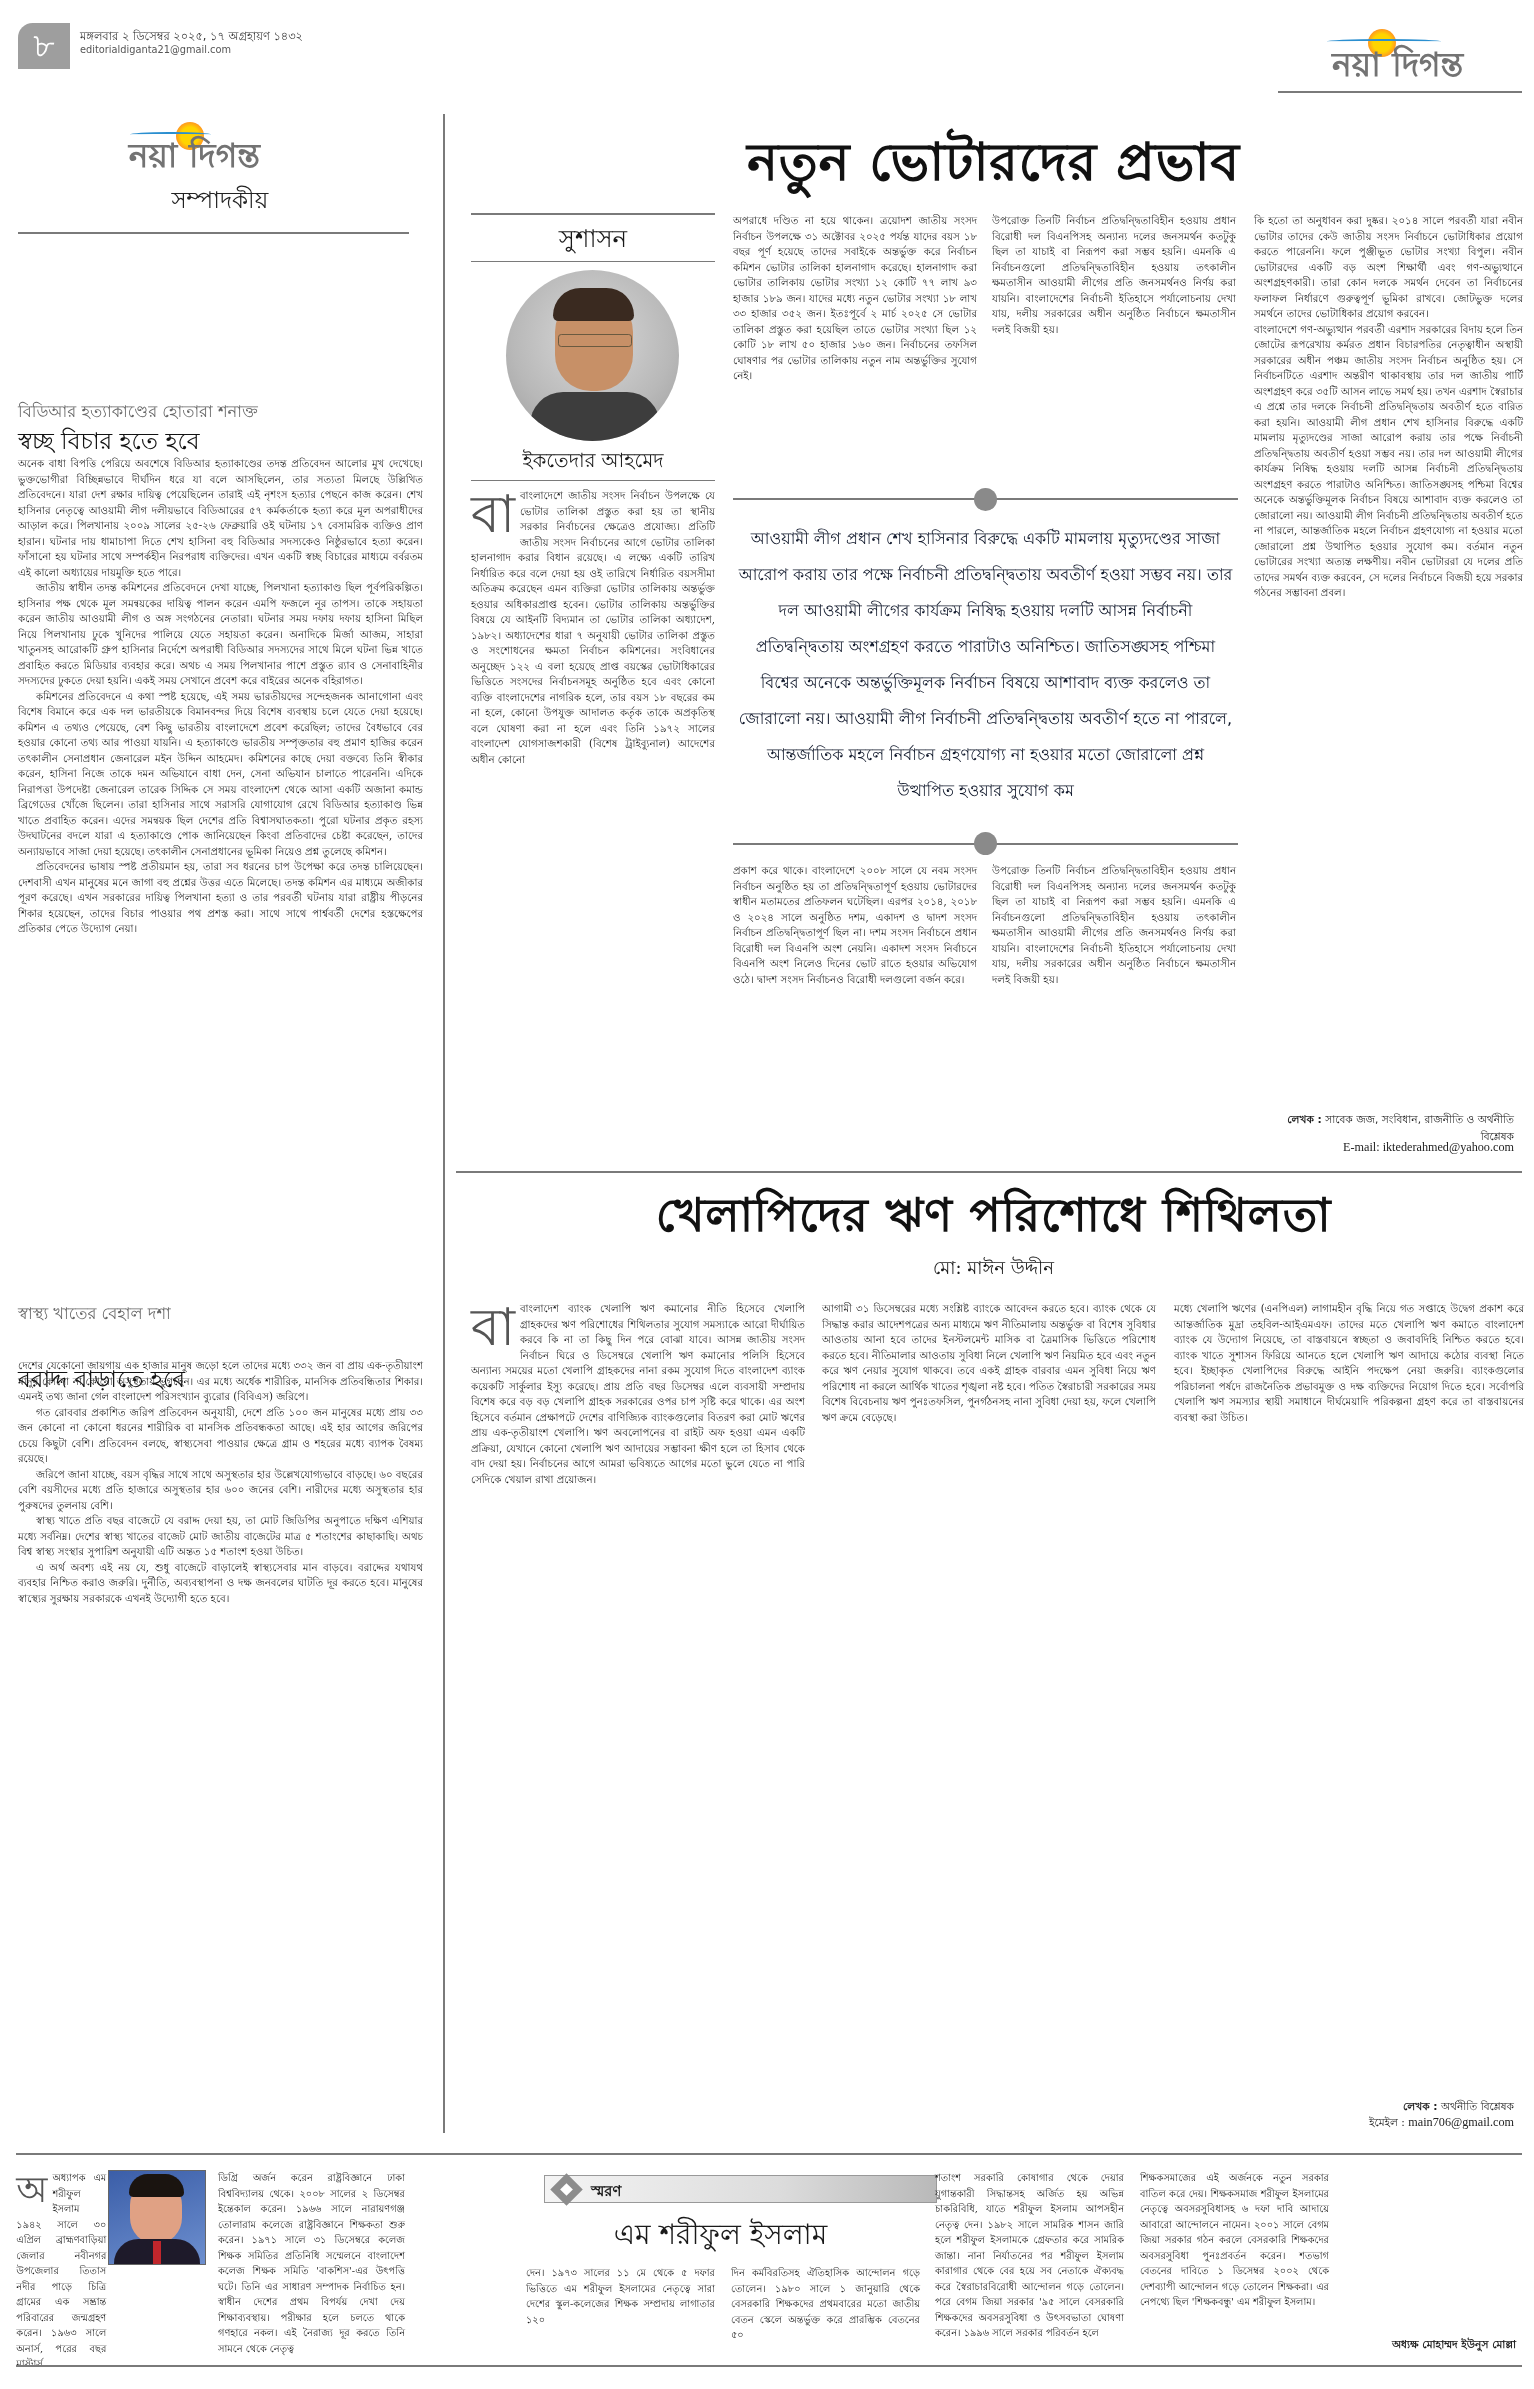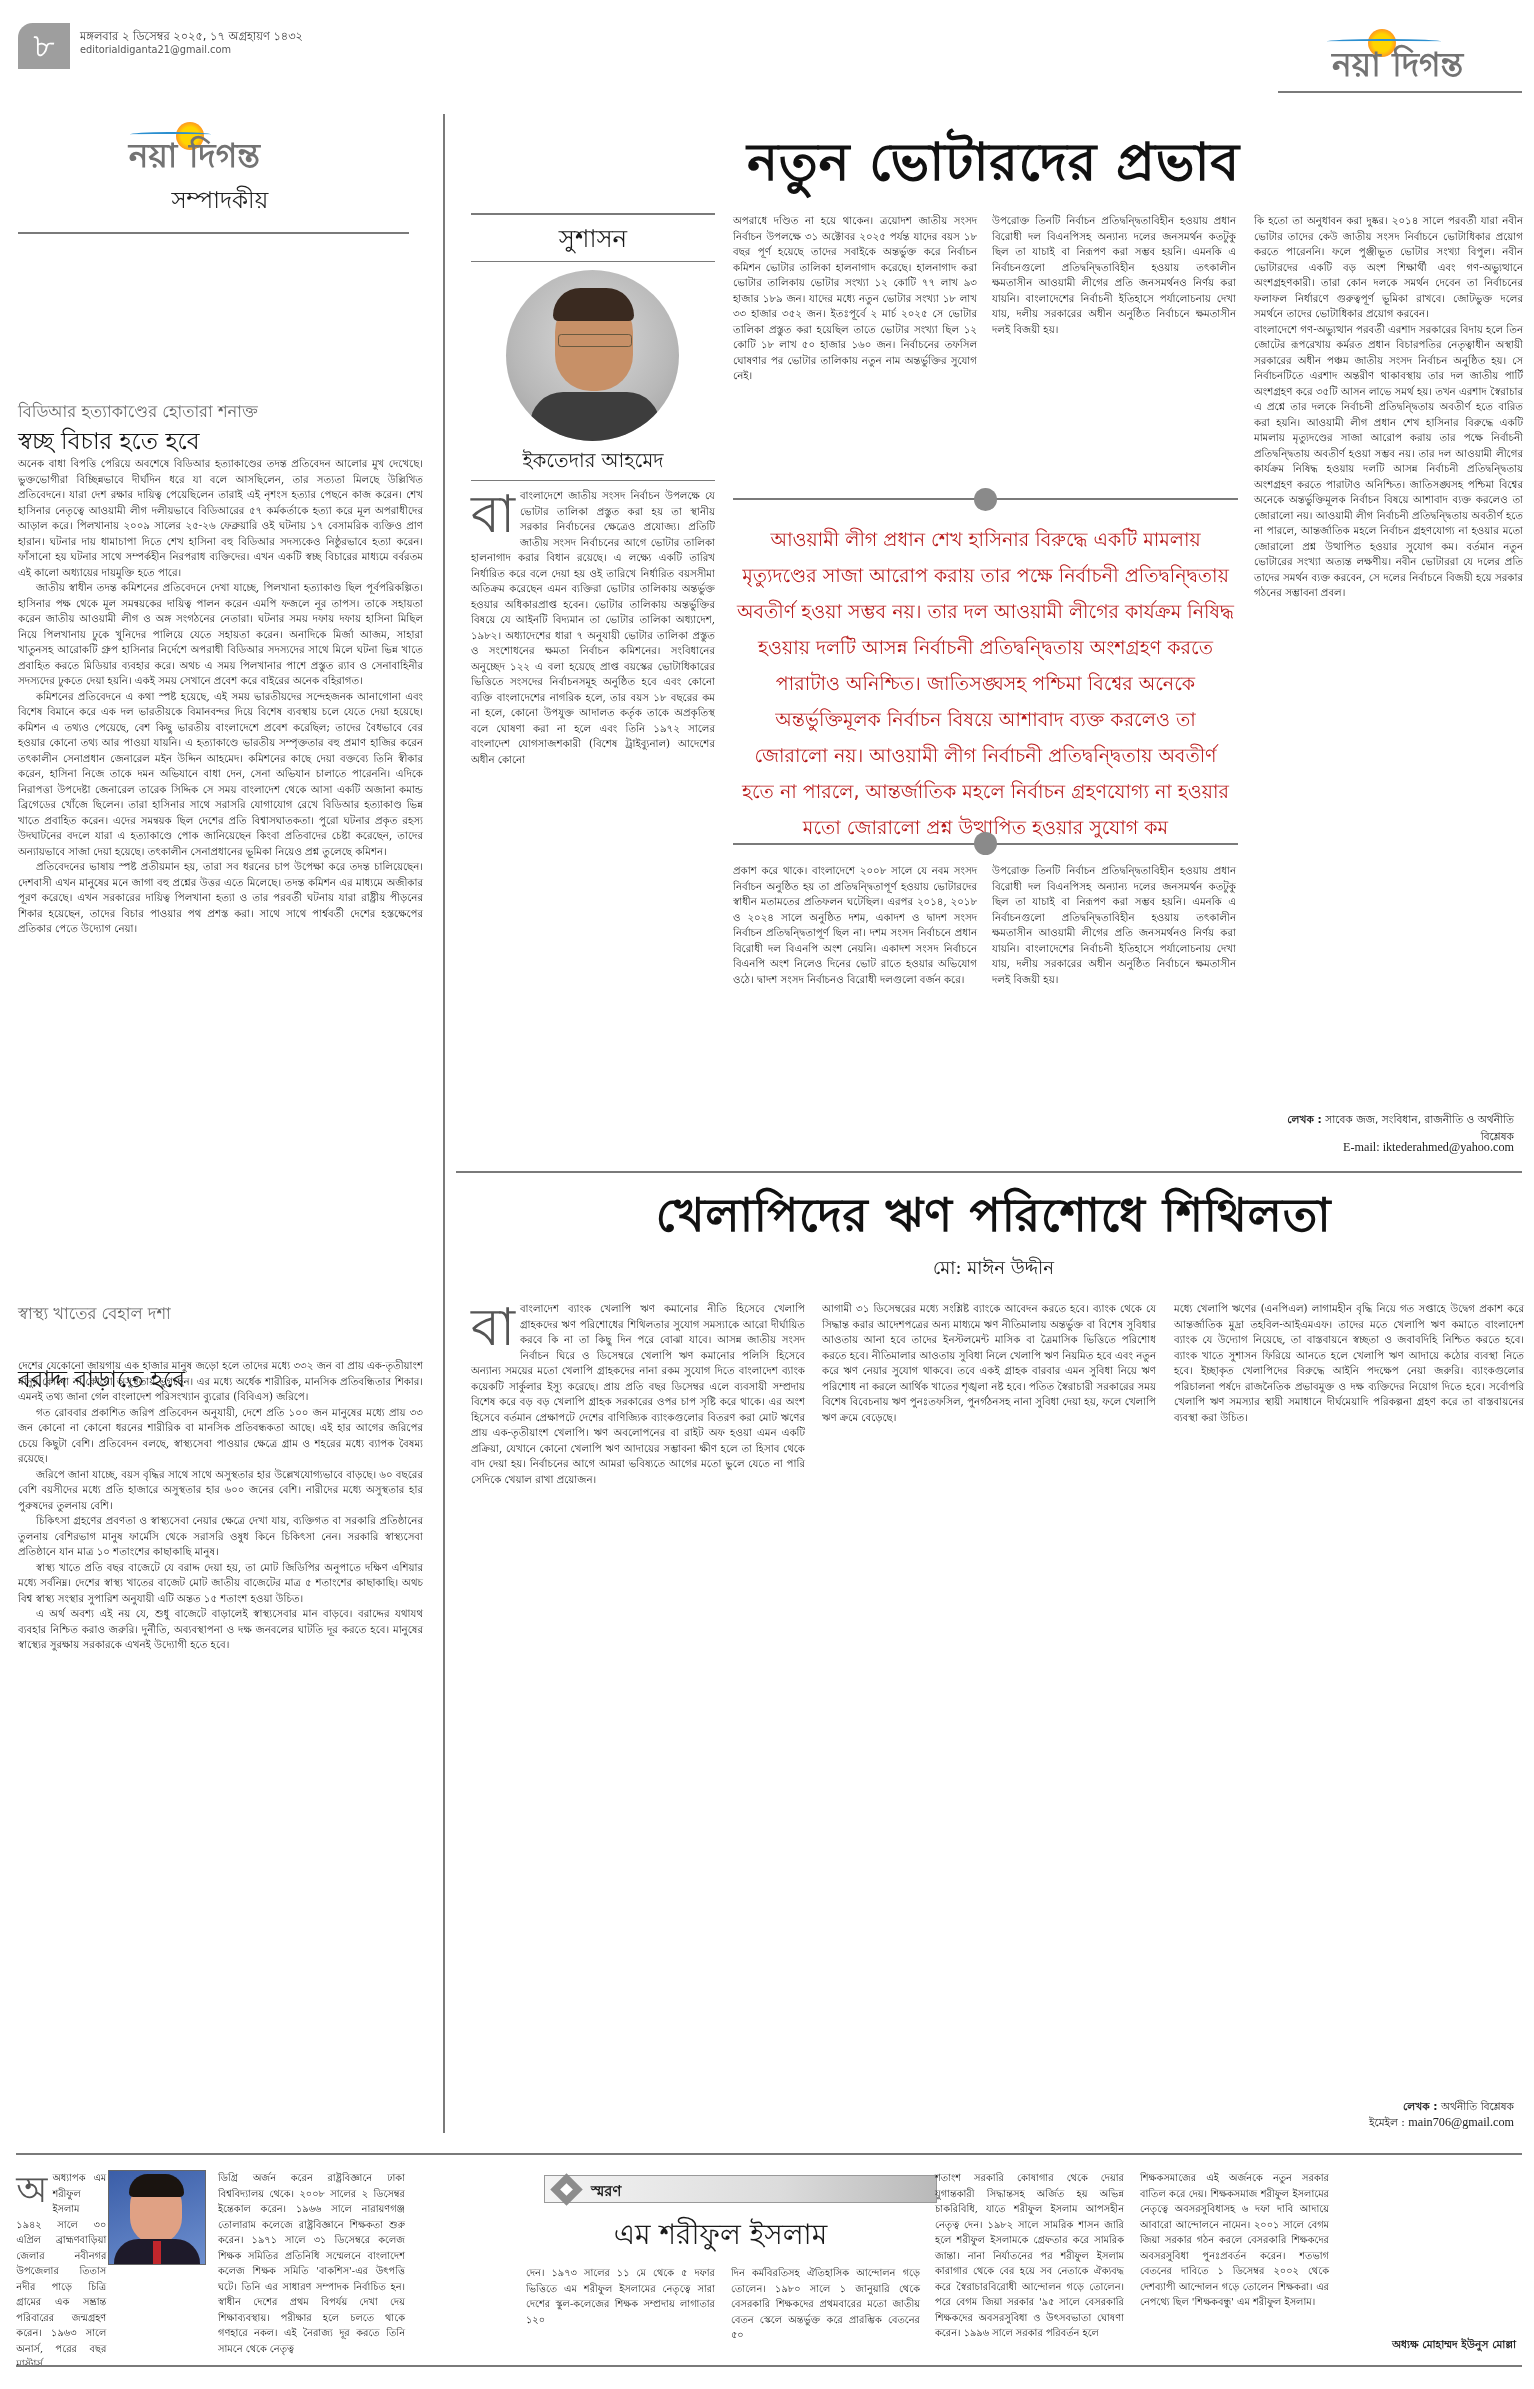--- a/index.html
+++ b/index.html
@@ -23,22 +23,22 @@
   .logo .txt { position: relative; }
   
   .section-label { font-family: "DejaVu Serif", serif; font-size: 23px; text-align: center; color: #222; }
   .kicker { font-size: 16.3px; color: #666; }
   .ed-title { font-size: 23px; color: #111; }
   
   .headline { font-family: "DejaVu Serif", serif; font-size: 52px; font-weight: bold; color: #111;
               text-align: center; letter-spacing: 0.8px; }
   .column-label { font-family: "DejaVu Serif", serif; font-size: 24.4px; text-align: center; }
   .author { font-family: "DejaVu Serif", serif; font-size: 19.5px; text-align: center; }
-  .pullquote { font-family: "DejaVu Sans", sans-serif; font-size: 19px; line-height: 36px;
-               text-align: center; color: #b91c1c; }
+  .pullquote { font-family: "DejaVu Sans", sans-serif; font-size: 16px; line-height: 36px;
+               text-align: center; color: #0f172a; }
   .dot { width: 23px; height: 23px; border-radius: 50%; background: #8a8a8a; }
   .byline-note { font-size: 10.6px; text-align: right; color: #222; }
   .dropcap { font-family: "DejaVu Serif", serif; font-size: 52px; line-height: 49px; color: #555;
              float: left; margin: 1.6px 4.9px 0 0; }
   .smaran-band { background: linear-gradient(90deg, #f4f4f4 0%, #dcdcdc 60%, #b9b9b9 100%);
                  border: 0.8px solid #999; }
   .diamond { width: 23px; height: 23px; background: #8c8c8c; transform: rotate(45deg); }
   .diamond-inner { width: 9.8px; height: 9.8px; background: #fff; position: absolute; left: 6.5px; top: 6.5px; }
   .photo { overflow: hidden; }
 </style>
@@ -72,21 +72,20 @@
   <p>কমিশনের প্রতিবেদনে এ কথা স্পষ্ট হয়েছে, এই সময় ভারতীয়দের সন্দেহজনক আনাগোনা এবং বিশেষ বিমানে করে এক দল ভারতীয়কে বিমানবন্দর দিয়ে বিশেষ ব্যবস্থায় চলে যেতে দেয়া হয়েছে। কমিশন এ তথ্যও পেয়েছে, বেশ কিছু ভারতীয় বাংলাদেশে প্রবেশ করেছিল; তাদের বৈধভাবে বের হওয়ার কোনো তথ্য আর পাওয়া যায়নি। এ হত্যাকাণ্ডে ভারতীয় সম্পৃক্ততার বহু প্রমাণ হাজির করেন তৎকালীন সেনাপ্রধান জেনারেল মইন উদ্দিন আহমেদ। কমিশনের কাছে দেয়া বক্তব্যে তিনি স্বীকার করেন, হাসিনা নিজে তাকে দমন অভিযানে বাধা দেন, সেনা অভিযান চালাতে পারেননি। এদিকে নিরাপত্তা উপদেষ্টা জেনারেল তারেক সিদ্দিক সে সময় বাংলাদেশ থেকে আসা একটি অজানা কমান্ড ব্রিগেডের খোঁজে ছিলেন। তারা হাসিনার সাথে সরাসরি যোগাযোগ রেখে বিডিআর হত্যাকাণ্ড ভিন্ন খাতে প্রবাহিত করেন। এদের সমন্বয়ক ছিল দেশের প্রতি বিশ্বাসঘাতকতা। পুরো ঘটনার প্রকৃত রহস্য উদঘাটনের বদলে যারা এ হত্যাকাণ্ডে পোক জানিয়েছেন কিংবা প্রতিবাদের চেষ্টা করেছেন, তাদের অন্যায়ভাবে সাজা দেয়া হয়েছে। তৎকালীন সেনাপ্রধানের ভূমিকা নিয়েও প্রশ্ন তুলেছে কমিশন।</p>
   <p>প্রতিবেদনের ভাষায় স্পষ্ট প্রতীয়মান হয়, তারা সব ধরনের চাপ উপেক্ষা করে তদন্ত চালিয়েছেন। দেশবাসী এখন মানুষের মনে জাগা বহু প্রশ্নের উত্তর এতে মিলেছে। তদন্ত কমিশন এর মাধ্যমে অজীকার পূরণ করেছে। এখন সরকারের দায়িত্ব পিলখানা হত্যা ও তার পরবর্তী ঘটনায় যারা রাষ্ট্রীয় পীড়নের শিকার হয়েছেন, তাদের বিচার পাওয়ার পথ প্রশস্ত করা। সাথে সাথে পার্শ্ববর্তী দেশের হস্তক্ষেপের প্রতিকার পেতে উদ্যোগ নেয়া।</p>
 </div>
 
 <div class="abs kicker" style="left:18px; top:1301px;">স্বাস্থ্য খাতের বেহাল দশা</div>
 <div class="abs ed-title" style="left:18px; top:1325px;margin-top:36px;">বরাদ্দ বাড়াতে হবে</div>
 <div class="abs body-text" style="left:18px; top:1358px; width:405px;">
   <p style="text-indent:0">দেশের যেকোনো জায়গায় এক হাজার মানুষ জড়ো হলে তাদের মধ্যে ৩৩২ জন বা প্রায় এক-তৃতীয়াংশ মানুষ কোনো না কোনো অসুস্থতায় ভুগছেন। এর মধ্যে অর্ধেক শারীরিক, মানসিক প্রতিবন্ধিতার শিকার। এমনই তথ্য জানা গেল বাংলাদেশ পরিসংখ্যান ব্যুরোর (বিবিএস) জরিপে।</p>
   <p>গত রোববার প্রকাশিত জরিপ প্রতিবেদন অনুযায়ী, দেশে প্রতি ১০০ জন মানুষের মধ্যে প্রায় ৩৩ জন কোনো না কোনো ধরনের শারীরিক বা মানসিক প্রতিবন্ধকতা আছে। এই হার আগের জরিপের চেয়ে কিছুটা বেশি। প্রতিবেদন বলছে, স্বাস্থ্যসেবা পাওয়ার ক্ষেত্রে গ্রাম ও শহরের মধ্যে ব্যাপক বৈষম্য রয়েছে।</p>
   <p>জরিপে জানা যাচ্ছে, বয়স বৃদ্ধির সাথে সাথে অসুস্থতার হার উল্লেখযোগ্যভাবে বাড়ছে। ৬০ বছরের বেশি বয়সীদের মধ্যে প্রতি হাজারে অসুস্থতার হার ৬০০ জনের বেশি। নারীদের মধ্যে অসুস্থতার হার পুরুষদের তুলনায় বেশি।</p>
-  <p>চিকিৎসা গ্রহণের প্রবণতা ও স্বাস্থ্যসেবা নেয়ার ক্ষেত্রে দেখা যায়, ব্যক্তিগত বা সরকারি প্রতিষ্ঠানের তুলনায় বেশিরভাগ মানুষ ফার্মেসি থেকে সরাসরি ওষুধ কিনে চিকিৎসা নেন। সরকারি স্বাস্থ্যসেবা প্রতিষ্ঠানে যান মাত্র ১০ শতাংশের কাছাকাছি মানুষ।</p>
   <p>স্বাস্থ্য খাতে প্রতি বছর বাজেটে যে বরাদ্দ দেয়া হয়, তা মোট জিডিপির অনুপাতে দক্ষিণ এশিয়ার মধ্যে সর্বনিম্ন। দেশের স্বাস্থ্য খাতের বাজেট মোট জাতীয় বাজেটের মাত্র ৫ শতাংশের কাছাকাছি। অথচ বিশ্ব স্বাস্থ্য সংস্থার সুপারিশ অনুযায়ী এটি অন্তত ১৫ শতাংশ হওয়া উচিত।</p>
   <p>এ অর্থ অবশ্য এই নয় যে, শুধু বাজেটে বাড়ালেই স্বাস্থ্যসেবার মান বাড়বে। বরাদ্দের যথাযথ ব্যবহার নিশ্চিত করাও জরুরি। দুর্নীতি, অব্যবস্থাপনা ও দক্ষ জনবলের ঘাটতি দূর করতে হবে। মানুষের স্বাস্থ্যের সুরক্ষায় সরকারকে এখনই উদ্যোগী হতে হবে।</p>
 </div>
 
 <div class="rule" style="left:443px; top:114px; width:1.6px; height:2019px;"></div>
 
 <div class="abs headline" style="left:456px; top:122px; width:1075px;">নতুন ভোটারদের প্রভাব</div>
 
 <div class="rule" style="left:471px; top:213px; width:244px; height:1.6px;"></div>
 <div class="abs column-label" style="left:471px; top:220px; width:244px;">সুশাসন</div>

